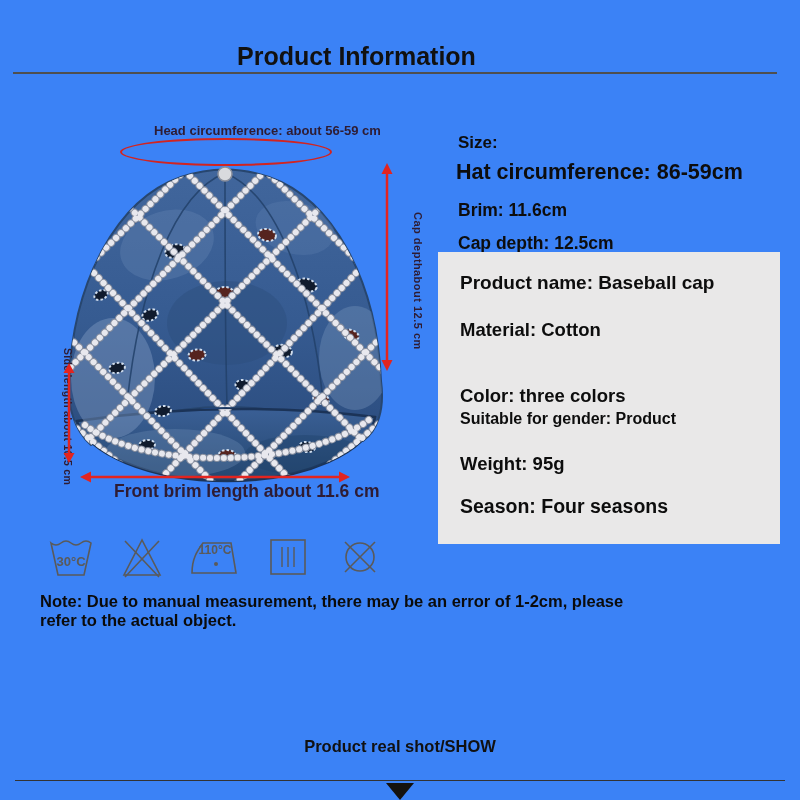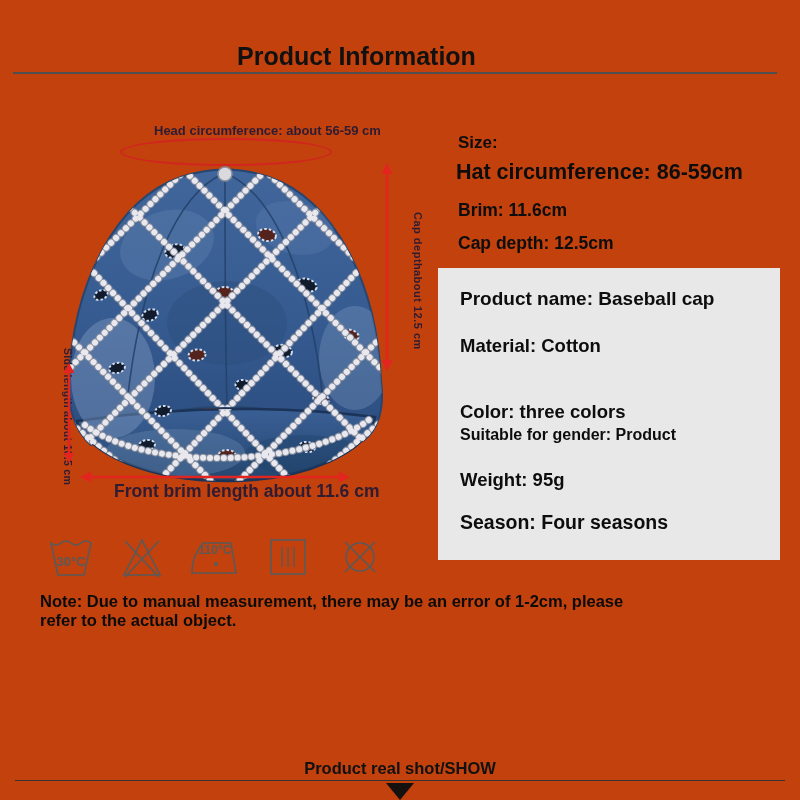--- a/index.html
+++ b/index.html
@@ -1,20 +1,20 @@
 <!DOCTYPE html>
 <html><head>
 <meta charset="utf-8">
 <style>
   * { margin:0; padding:0; box-sizing:border-box; }
   html,body { background:#ffffff; }
   body { font-family:"Liberation Sans", sans-serif; }
   .page {
     position:relative; width:800px; height:800px; margin:0 auto;
-    background:#c2410c; overflow:hidden;
+    background:#3b82f6; overflow:hidden;
     font-family:"Liberation Sans", sans-serif;
   }
   .abs { position:absolute; }
 
   
   .page-title { left:237px; top:42px; font-size:25px; font-weight:700; color:#111; letter-spacing:0; }
   .header-rule { left:13px; top:72px; width:764px; height:0; border-top:2px solid #4f4f4f; }
 
   
   .anno { color:#2e1c33; font-weight:700;padding-left:21px; }
@@ -26,37 +26,37 @@
   .sidelen-label { left:41px; top:348px; height:150px; font-size:10.5px; letter-spacing:.3px; }
   .frontbrim-label { left:93px; top:481px; font-size:17.5px; }
 
   
   .sz { color:#0d0d0d; font-weight:700; }
   .sz-heading { left:458px; top:133px; font-size:17px; }
   .sz-item-0 { left:456px; top:160px; font-size:21.5px; }
   .sz-item-1 { left:458px; top:200px; font-size:17.5px; }
   .sz-item-2 { left:458px; top:233px; font-size:17.5px; }
 
-  .spec-box { left:438px; top:268px; width:342px; height:292px; background:#e9e8e8;padding-left:8px; }
+  .spec-box { left:438px; top:252px; width:342px; height:292px; background:#e9e8e8;padding-left:8px; }
   .spec { position:absolute; left:22px; color:#0d0d0d; font-weight:700; white-space:nowrap; }
   .spec-0 { top:20px;  font-size:19px; }
   .spec-1 { top:67px;  font-size:18.5px; }
   .spec-2 { top:113px; font-size:18.5px;margin-top:20px; }
   .spec-3 { top:158px; font-size:16px; }
   .spec-4 { top:201px; font-size:18.5px; }
   .spec-5 { top:243px; font-size:19.5px; }
 
   
   .care-row svg { display:block; }
 
   
   .note-text { left:40px; top:592px; width:585px; font-size:16.5px; font-weight:700; color:#0b0b0b; line-height:1.18; }
 
   
-  .footer-title { left:0; top:759px; width:800px; text-align:center; font-size:16.5px; font-weight:700; color:#111; }
+  .footer-title { left:0; top:737px; width:800px; text-align:center; font-size:16.5px; font-weight:700; color:#111; }
   .footer-rule { left:15px; top:780px; width:770px; height:0; border-top:1.5px solid #333; }
   .footer-triangle { left:386px; top:783px; width:0; height:0;
     border-left:14px solid transparent; border-right:14px solid transparent; border-top:17px solid #14110f; }
 </style>
 </head>
 <body>
 
 <div class="page">
 
   <div class="abs page-title">Product Information</div>

